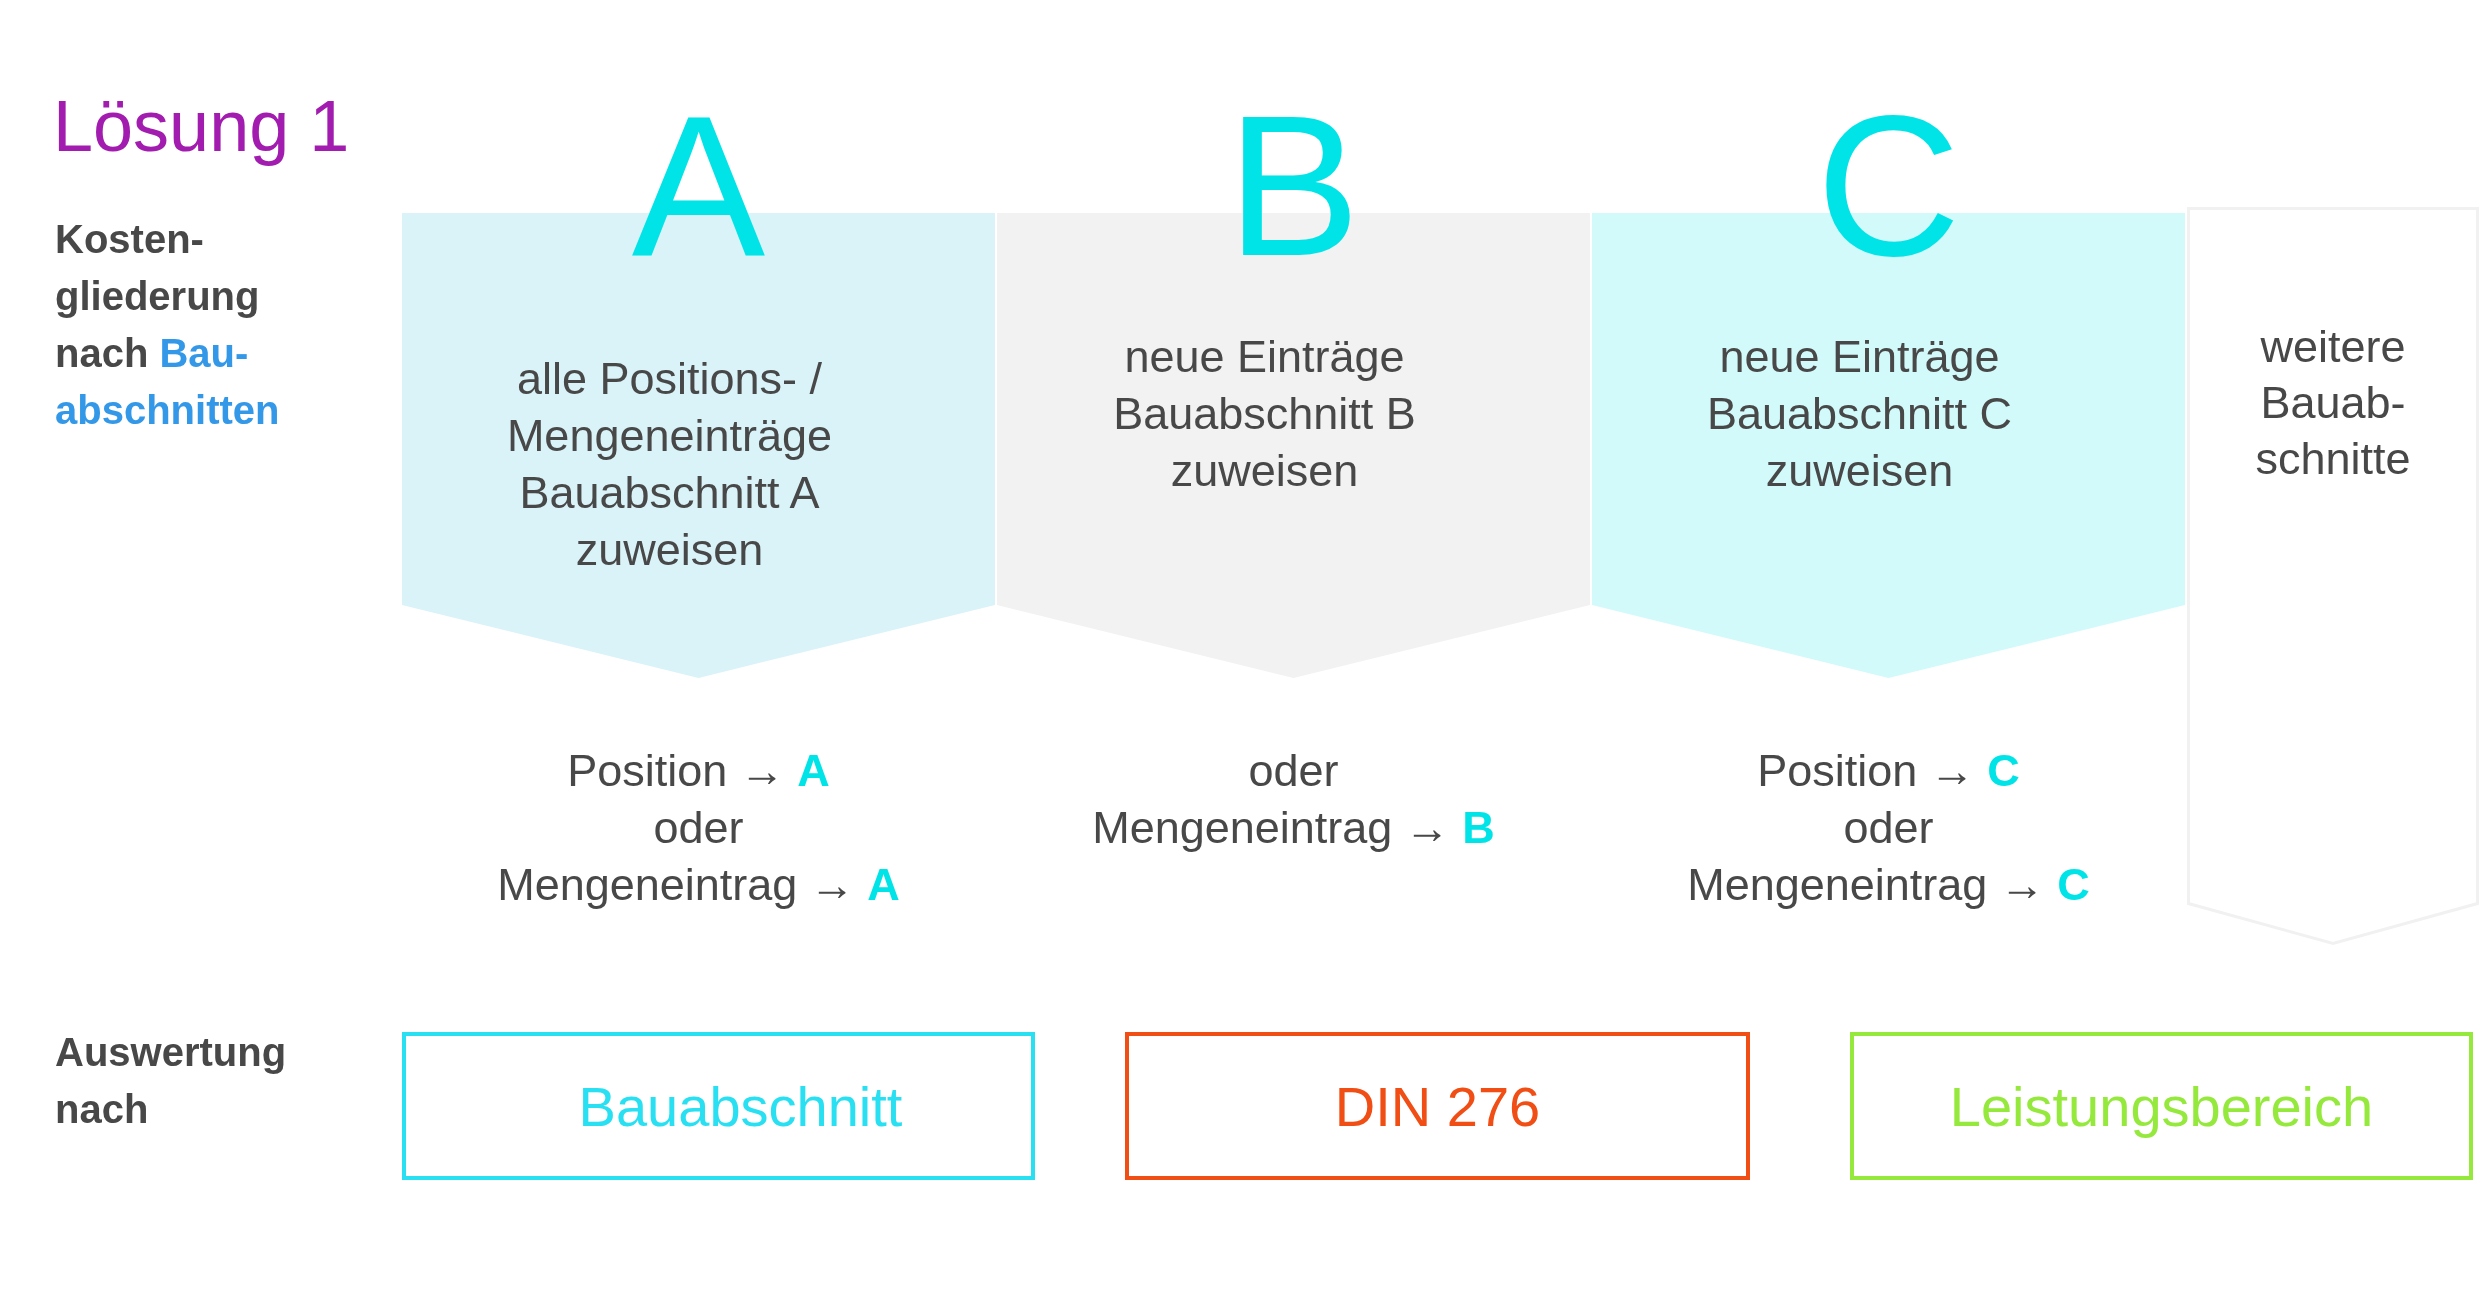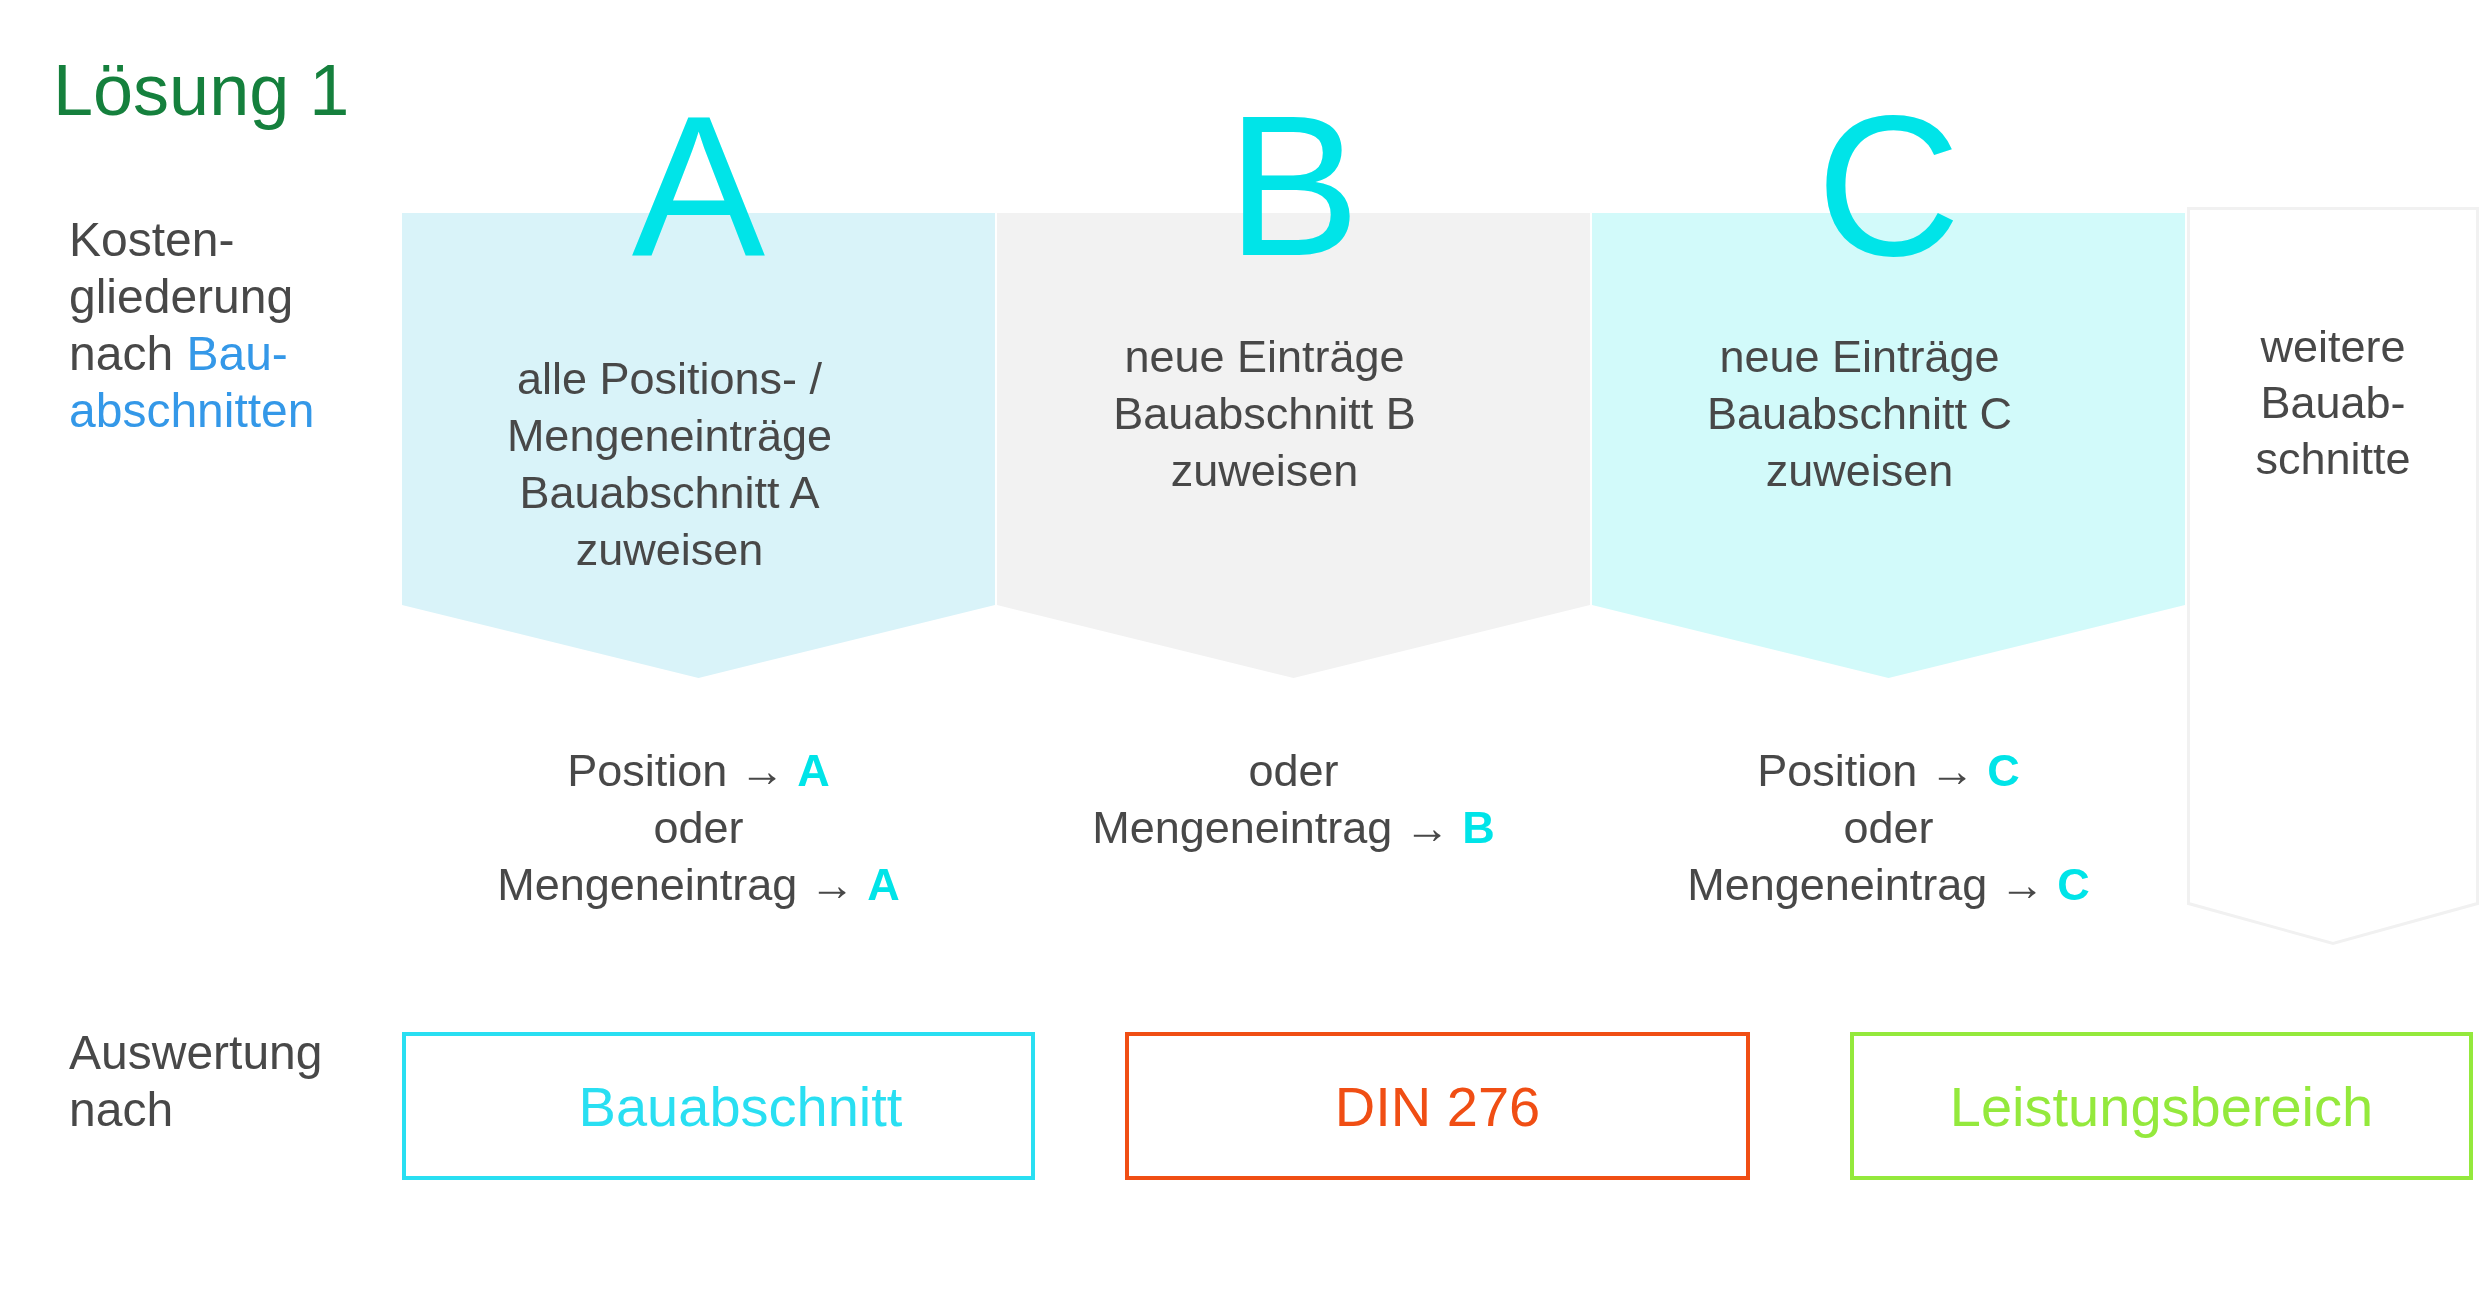--- a/index.html
+++ b/index.html
@@ -2,21 +2,21 @@
 <html><head>
 <meta charset="utf-8">
 <style>
   html,body{margin:0;padding:0;background:#ffffff;}
   .canvas{
     position:relative;width:2482px;height:1306px;background:#ffffff;
     font-family:"Liberation Sans","DejaVu Sans",sans-serif;color:#484848;overflow:hidden;
   }
   .abs{position:absolute;}
   .page-title{left:53px;top:50px;font-size:72px;line-height:80px;font-weight:500;color:#3e3e3e;}
-  .side-label{left:69px;font-size:48px;line-height:57px;font-weight:400;}
+  .side-label{left:55px;font-size:40px;line-height:57px;font-weight:700;}
   .kosten{top:211px;}
   .auswertung{top:1024px;}
   .banner-svg{display:block;}
   .big-letter{top:84px;width:593px;text-align:center;font-size:200px;line-height:204px;font-weight:400;}
   .banner-text{width:535px;text-align:center;font-size:45px;line-height:57px;}
   .assign-row{top:742px;width:593px;text-align:center;font-size:45px;line-height:57px;}
   .assign-letter{font-weight:700;}
   .more-text{left:2187px;top:319px;width:292px;text-align:center;font-size:45px;line-height:56px;}
   .result-box{
     top:1032px;height:148px;border:4px solid;box-sizing:border-box;
@@ -25,21 +25,21 @@
   }
   .box1{left:402px;width:633px;}
   .box2{left:1125px;width:625px;}
   .box3{left:1850px;width:623px;}
 </style>
 </head>
 <body>
 
 <div class="canvas">
 
-  <div class="abs page-title" style="color: #15803d;">Lösung 1</div>
+  <div class="abs page-title" style="color: #a21caf; margin-top: 36px;">Lösung 1</div>
 
   <div class="abs side-label kosten">
     <div>Kosten-</div>
     <div>gliederung</div>
     <div><span>nach </span><span style="color: rgb(52, 152, 232);">Bau-</span></div>
     <div style="color: rgb(52, 152, 232);">abschnitten</div>
   </div>
 
   <svg class="abs banner-svg" style="left:402px;top:213px;" width="593" height="465" viewBox="0 0 593 465">
     <polygon points="0,0 593,0 593,392 296.5,465 0,392" style="fill: rgb(217, 243, 249);"></polygon>

